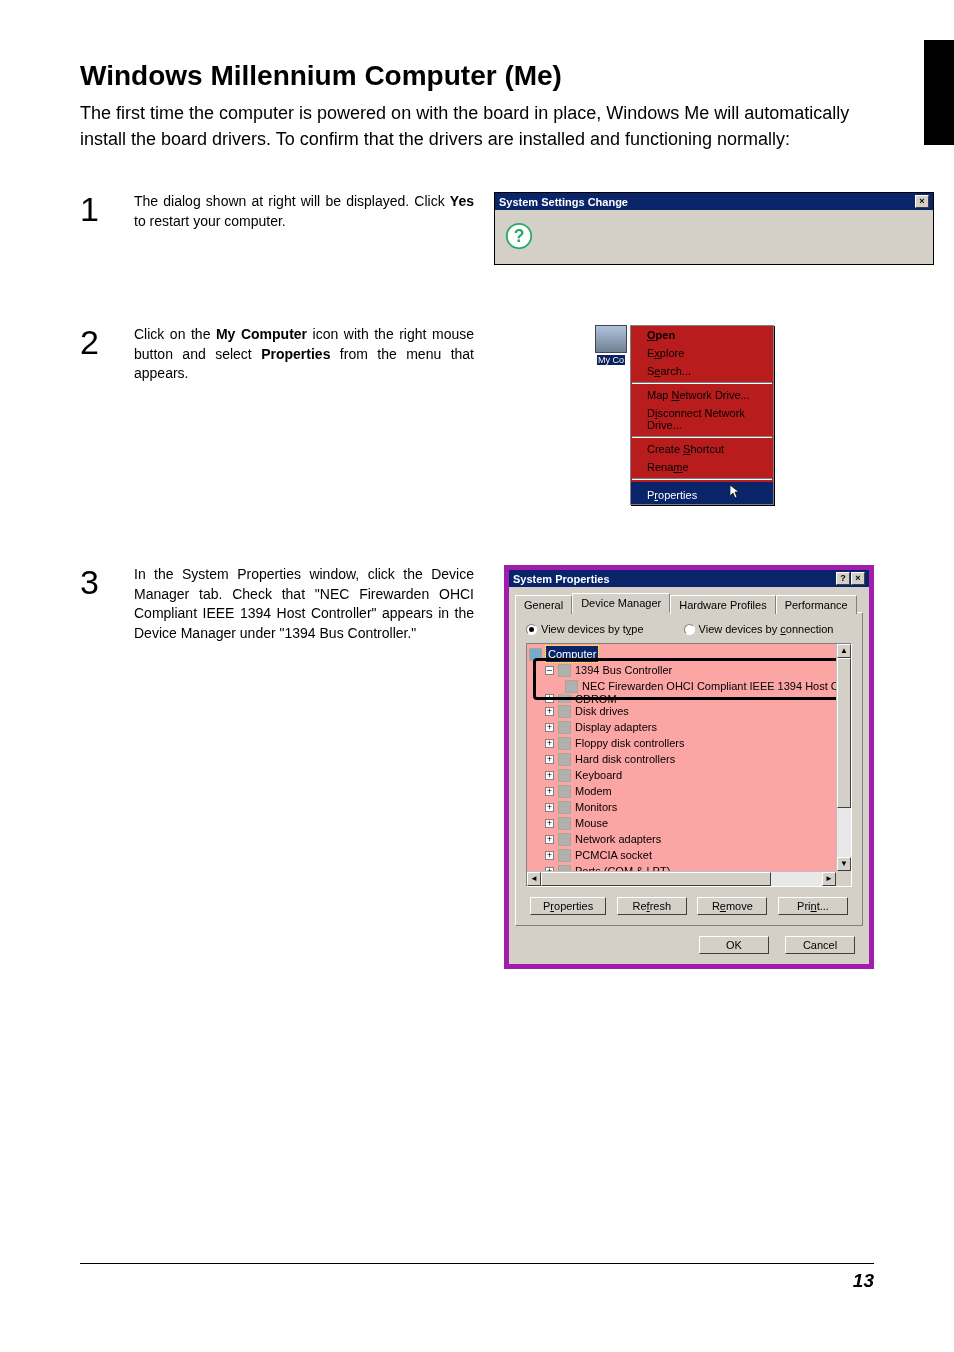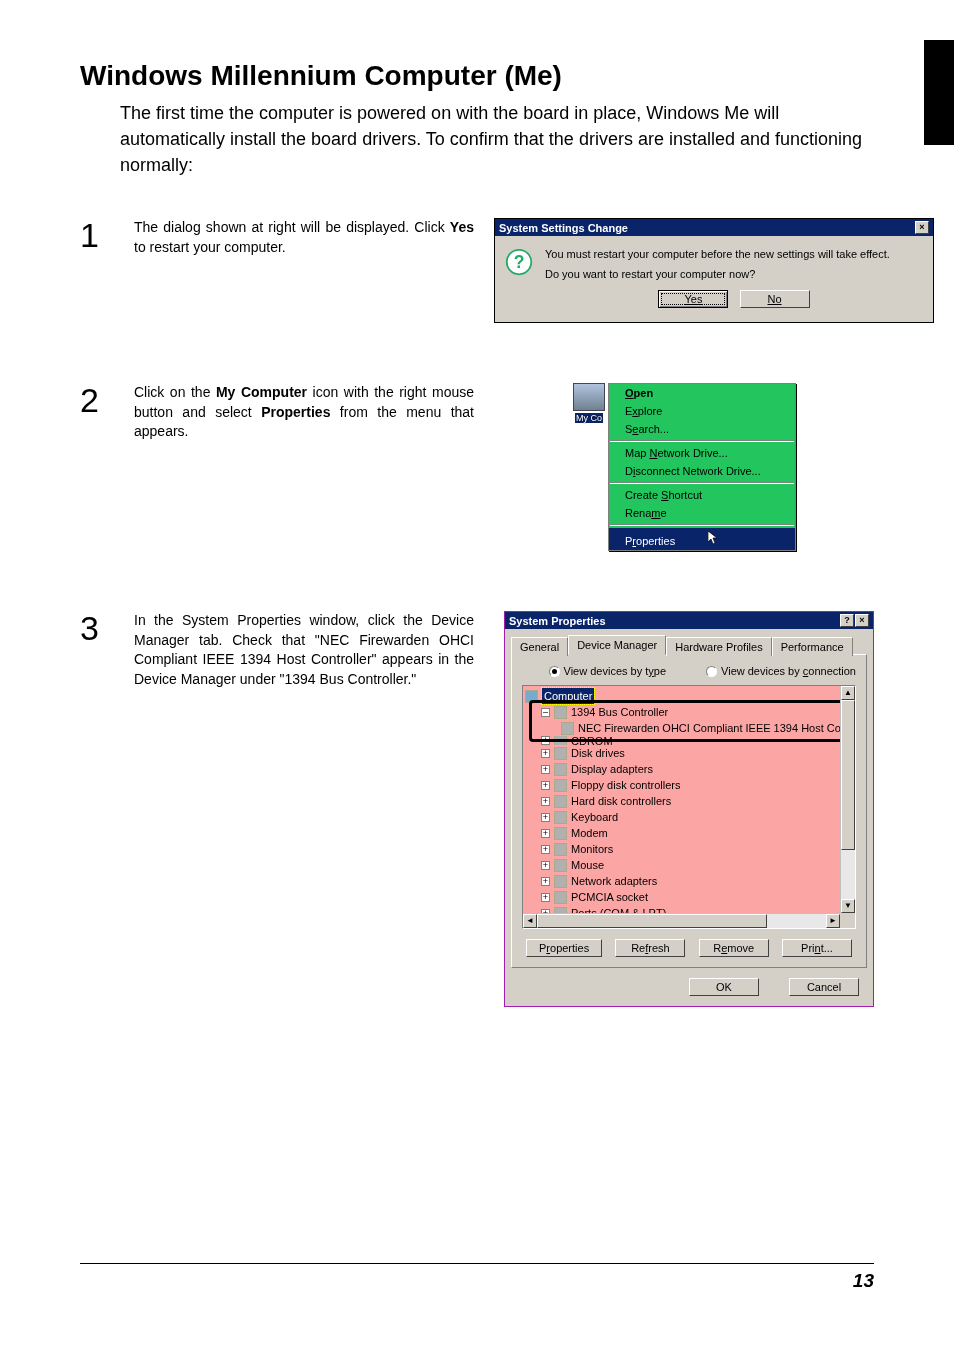--- a/index.html
+++ b/index.html
@@ -26,21 +26,20 @@
     }
     .section-title {
       font-size: 28px;
       font-weight: bold;
       margin-bottom: 8px;
     }
     .intro-text {
       font-size: 18px;
       line-height: 1.45;
       margin-bottom: 40px;
-      margin-left: 40px;
     }
     .step-row {
       display: flex;
       align-items: flex-start;
       margin-bottom: 60px;
       gap: 20px;
     }
     .step-num {
       font-size: 34px;
       font-weight: 300;
@@ -140,22 +139,22 @@
       text-shadow: 0 0 2px #000;
     }
     .mycomp-icon {
       width: 32px;
       height: 28px;
       background: linear-gradient(#b0c4de, #708090);
       border: 1px solid #445;
       margin: 0 auto 2px auto;
     }
     .ctx-menu {
-      width: 188px;
-      background: #22c55e;
+      width: 144px;
+      background: #b91c1c;
       border: 1px solid #808080;
       box-shadow: 1px 1px 0 #000;
       font-family: "MS Sans Serif", Tahoma, sans-serif;
       font-size: 11px;
     }
     .ctx-item {
       padding: 3px 16px;
     }
     .ctx-item.top { font-weight: bold; }
     .ctx-sep {
@@ -171,21 +170,21 @@
     .cursor {
       display: inline-block;
       margin-left: 30px;
       width: 11px;
       height: 14px;
     }
     
     .sysprops {
       width: 370px;
       background: #d4d0c8;
-      border: 1px solid #a21caf;
+      border: 5px solid #a21caf;
       font-family: "MS Sans Serif", Tahoma, sans-serif;
       font-size: 11px;
     }
     .sysprops .dlg-titlebar .help-close { display: flex; gap: 1px; }
     .tabs-row {
       display: flex;
       padding: 6px 6px 0 6px;
     }
     .tab {
       padding: 3px 8px;
@@ -212,21 +211,20 @@
       margin: 0 6px 6px 6px;
       border: 1px solid #fff;
       border-right-color: #808080;
       border-bottom-color: #808080;
       padding: 10px;
     }
     .radio-row {
       display: flex;
       gap: 40px;
       margin-bottom: 8px;
-      justify-content: flex-end;
     }
     .radio-item { display: flex; align-items: center; gap: 4px; }
     .radio {
       width: 11px; height: 11px;
       border-radius: 50%;
       background: #fff;
       border: 1px solid #808080;
       border-right-color: #fff;
       border-bottom-color: #fff;
       display: flex;
@@ -345,21 +343,21 @@
     }
     .btn-row {
       display: flex;
       justify-content: space-between;
       margin-top: 10px;
     }
     .dlg-footer {
       display: flex;
       justify-content: flex-end;
       padding: 4px 10px 10px 10px;
-      gap: 22px;
+      gap: 8px;
     }
     .sel-comp {
       background: #0a246a;
       color: #fff;
       padding: 0 2px;
       outline: 1px dotted #ff0;
     }
     .page-footer {
       position: absolute;
       bottom: 60px;
@@ -393,28 +391,20 @@
         <div class="dlg-titlebar">
           <span>System Settings Change</span>
           <div class="close-btn">×</div>
         </div>
         <div class="dlg1-body">
           <div class="q-icon">
             <svg viewBox="0 0 32 32">
                 <circle cx="16" cy="16" r="14" fill="#fff" stroke="#2a6" stroke-width="2"></circle>
                 <text x="16" y="23" text-anchor="middle" font-size="20" font-weight="bold" fill="#2a6">?</text>
               </svg>
-          </div>
-          <div class="dlg1-msg">
-            <p>You must restart your computer before the new settings will take effect.</p>
-            <p>Do you want to restart your computer now?</p>
-            <div class="dlg1-buttons">
-              <span class="win-btn focus"><span class="und">Yes</span></span>
-              <span class="win-btn"><span class="und">No</span></span>
-            </div>
           </div>
         </div>
       </div>
     </div>
   </div>
 
   <div class="step-row">
     <div class="step-num">2</div>
     <div class="step-text">
       <span>Click on the </span><b>My Computer</b><span> icon with the right mouse button and select </span><b>Properties</b><span> from the menu that appears.</span>

